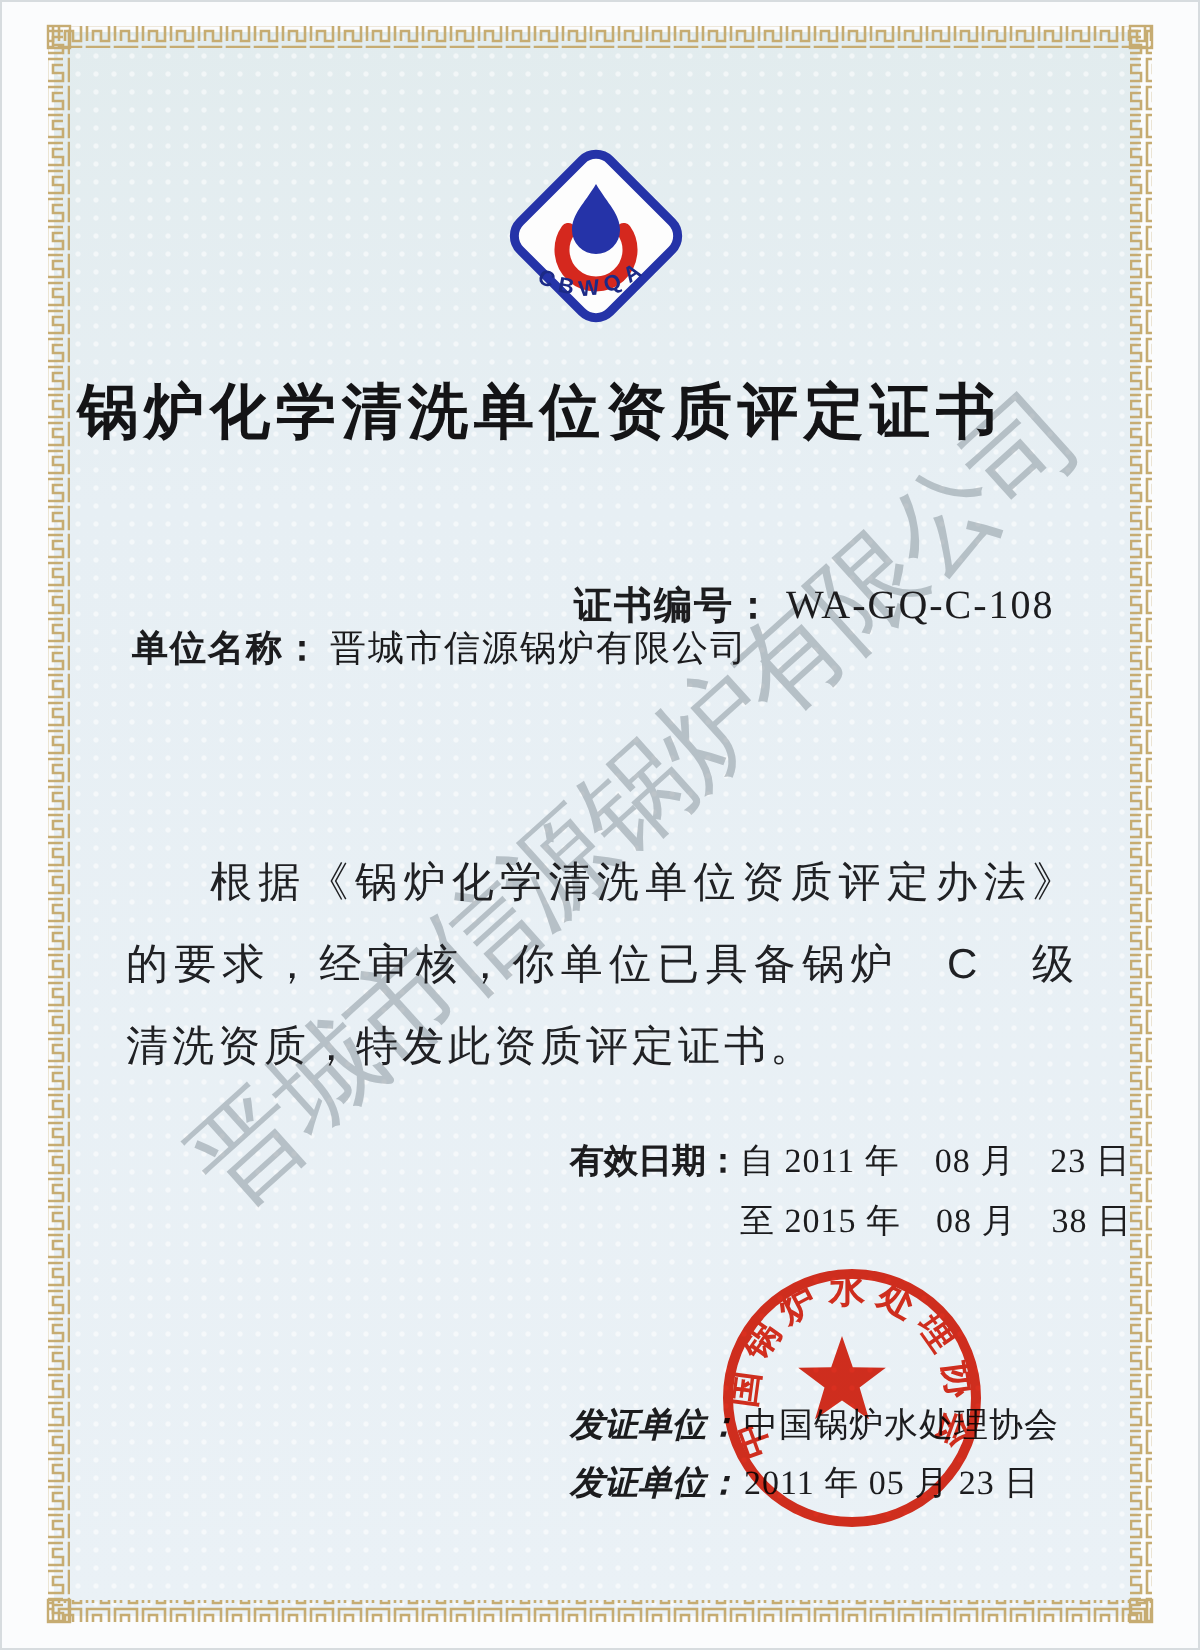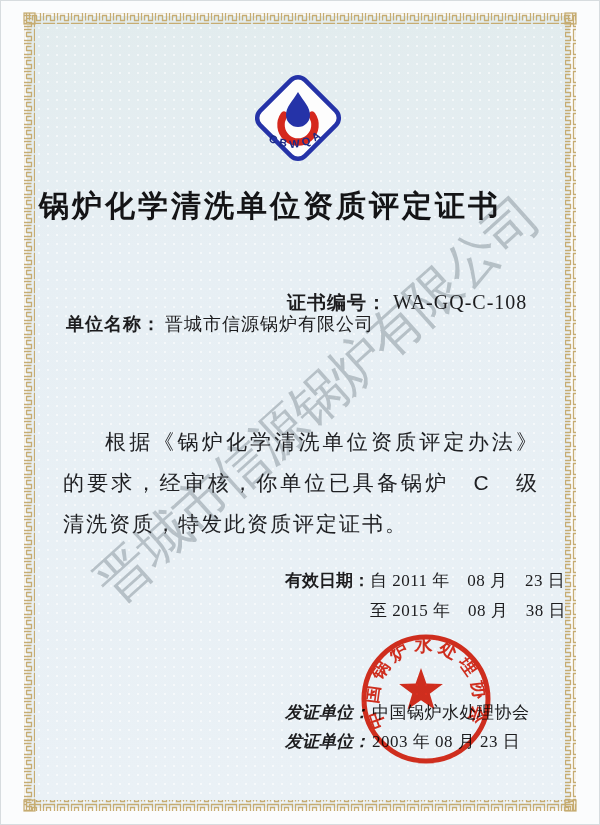--- a/index.html
+++ b/index.html
@@ -97,21 +97,21 @@
       <div>自 2011 年　08 月　23 日</div>
       <div>至 2015 年　08 月　38 日</div>
     </div>
   </div>
 
   <div class="issue-line issuer-line">
     <span class="lbl">发证单位：</span><span class="val">中国锅炉水处理协会</span>
   </div>
 
   <div class="issue-line issue-date-line">
-    <span class="lbl">发证单位：</span><span class="val">2003 年 08 月 23 日</span>
+    <span class="lbl">发证单位：</span><span class="val">2011 年 05 月 23 日</span>
   </div>
 
 </div>
 
 <svg class="seal" width="138" height="138" viewBox="0 0 138 138" aria-hidden="true">
   <circle cx="68" cy="69" r="62" fill="none" stroke="#e2301f" stroke-width="5"></circle>
   <polygon fill="#e2301f" points="63,38 68.4,53.6 84.9,53.9 71.8,63.8 76.5,79.6 63,70.2 49.5,79.6 54.25,63.8 41.1,53.9 57.6,53.6"></polygon>
   <defs>
     <path id="sealArc" d="M 31.2,99.8 A 48 48 0 1 1 104.8,99.8" fill="none"></path>
   </defs>

